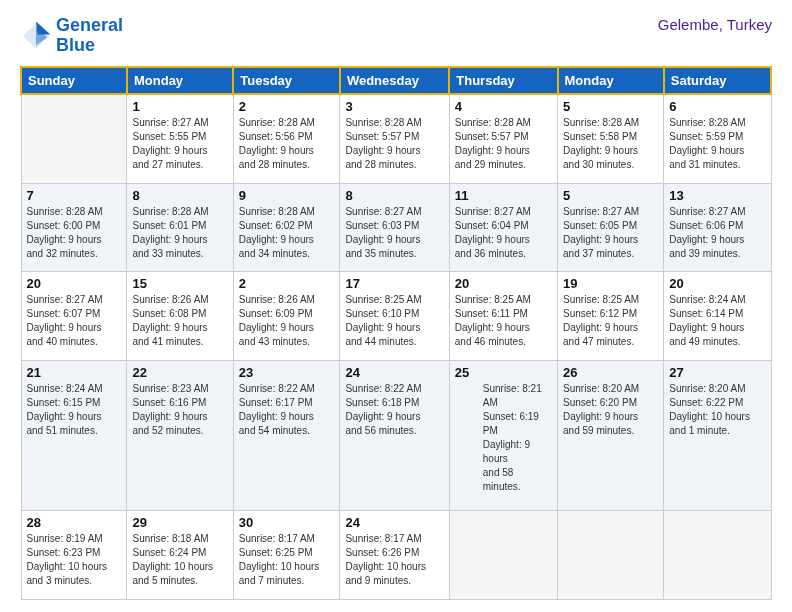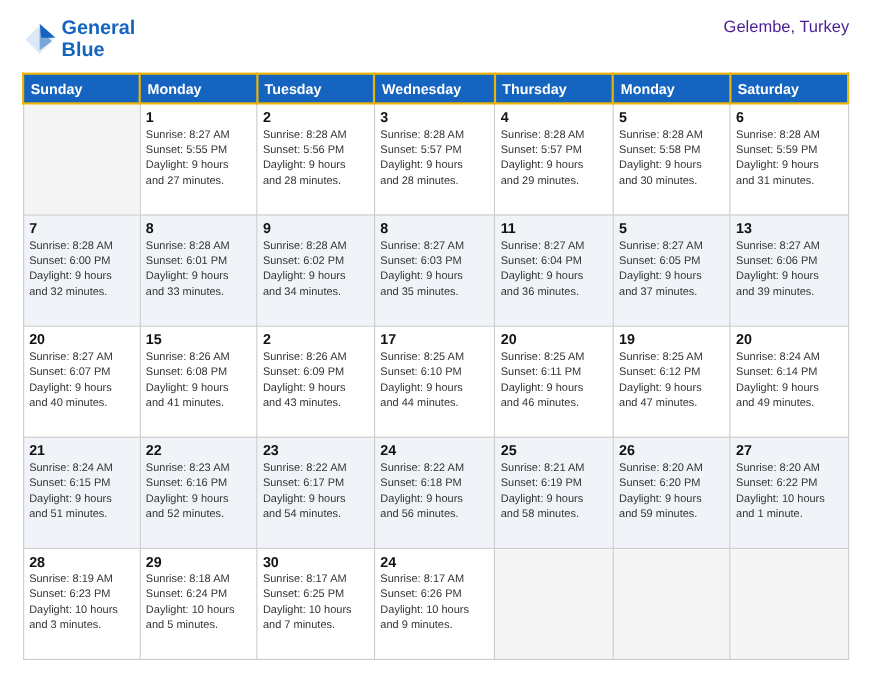--- a/index.html
+++ b/index.html
@@ -305,21 +305,21 @@
           </td>
           <td>
             <span class="day-number">24</span>
             <div class="day-info" style="white-space: pre-line;">Sunrise: 8:22 AM
 Sunset: 6:18 PM
 Daylight: 9 hours
 and 56 minutes.</div>
           </td>
           <td>
             <span class="day-number">25</span>
-            <div class="day-info" style="white-space: pre-line;">Sunrise: 8:21 AM
+            <div class="day-info" style="white-space: pre-line; margin-left: 28px;">Sunrise: 8:21 AM
 Sunset: 6:19 PM
 Daylight: 9 hours
 and 58 minutes.</div>
           </td>
           <td>
             <span class="day-number">26</span>
             <div class="day-info" style="white-space: pre-line;">Sunrise: 8:20 AM
 Sunset: 6:20 PM
 Daylight: 9 hours
 and 59 minutes.</div>

